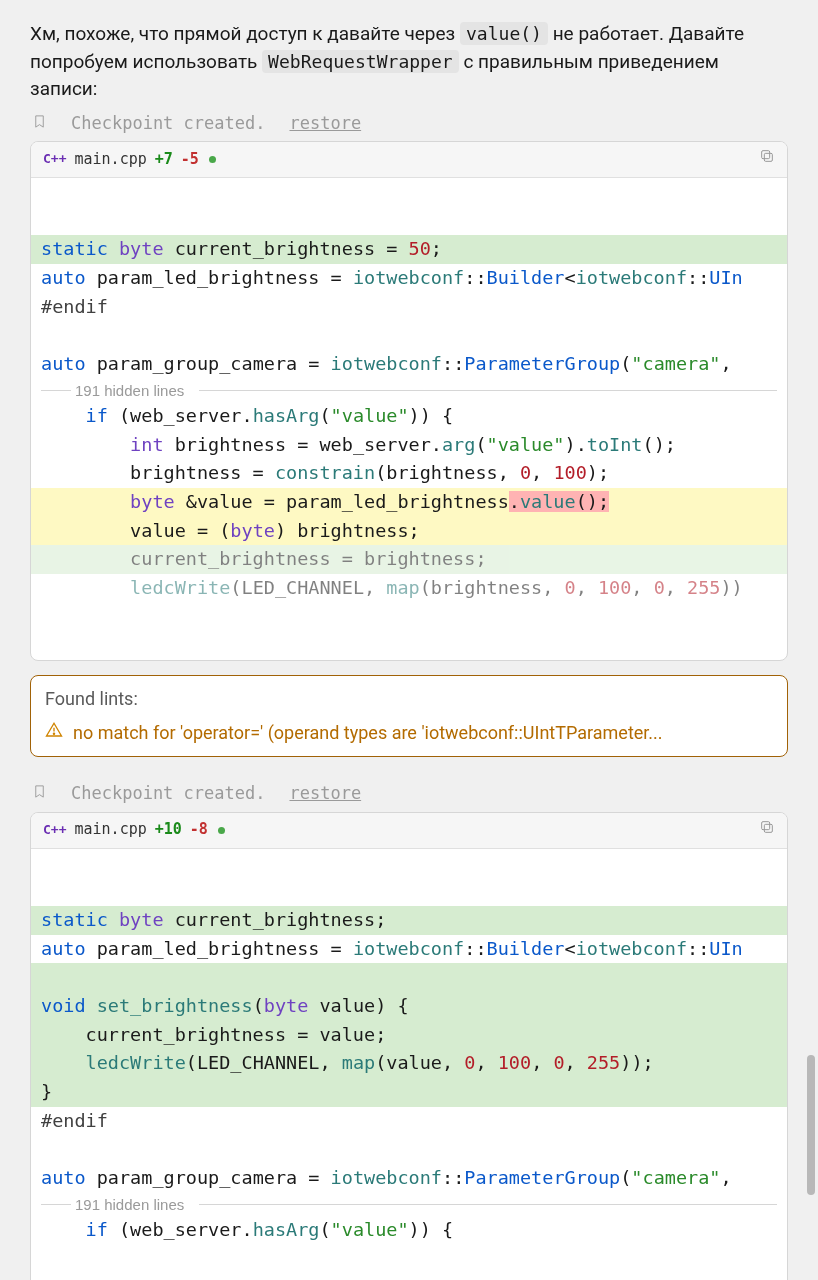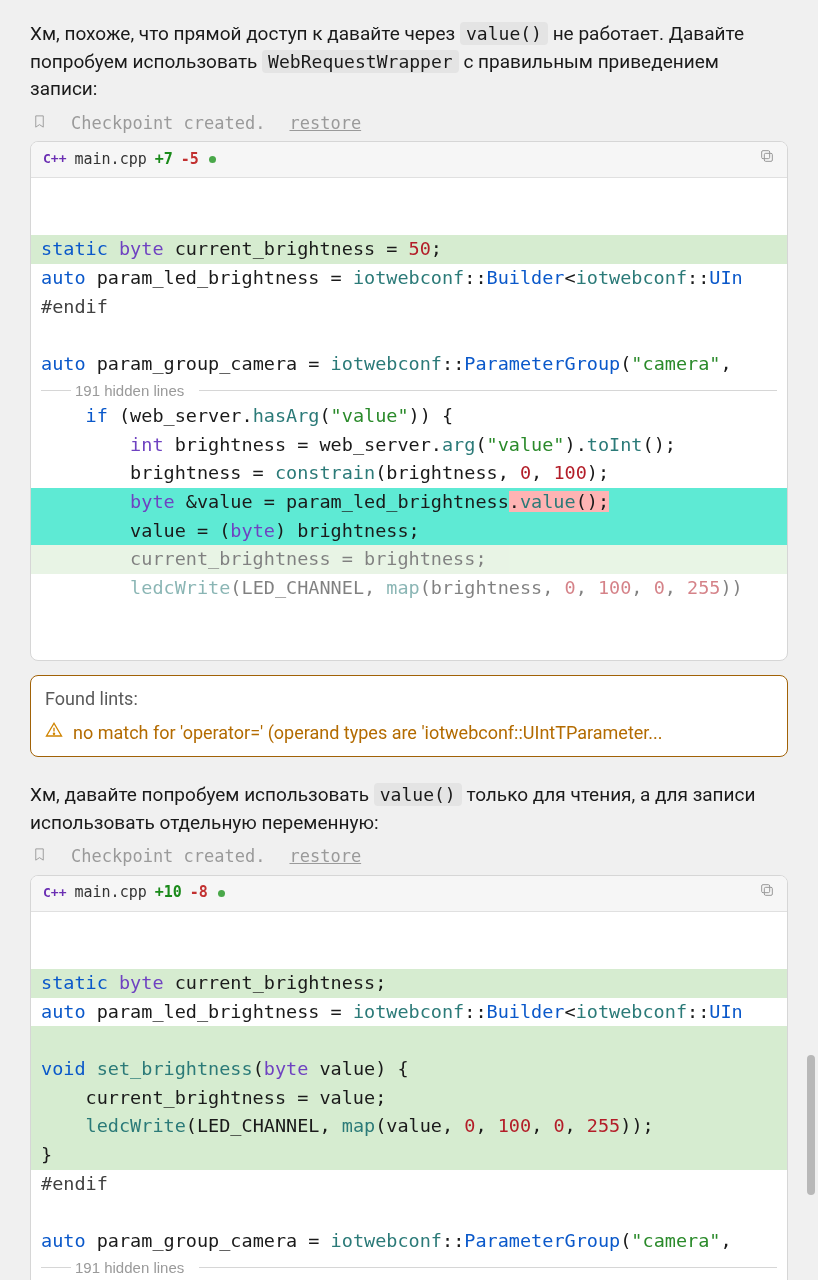--- a/index.html
+++ b/index.html
@@ -65,21 +65,21 @@
   .code {
     font-family: ui-monospace, "SF Mono", Menlo, Consolas, monospace;
     font-size: 18.5px;
     line-height: 1.55;
     white-space: pre;
     overflow: hidden;
     position: relative;
   }
   .code .line { display: block; padding: 0 10px; }
   .code .add { background: #d6ecd0; }
-  .code .del { background: #5eead4; }
+  .code .del { background: #fef9c3; }
   .code .del-inner { background: #ffb3b3; }
   .code .faded { opacity: 0.55; }
   .hidden-lines {
     color: #9a9a9a;
     font-size: 15px;
     padding: 0px 0 0px 44px;
     font-family: -apple-system, sans-serif;
     position: relative;
   }
   .hidden-lines::before, .hidden-lines::after {
@@ -184,25 +184,20 @@
         <svg viewBox="0 0 24 24">
             <path d="M12 3 L22 20 H2 Z"></path>
             <line x1="12" y1="9" x2="12" y2="14"></line>
             <circle cx="12" cy="17" r="0.8" fill="#d08400"></circle>
           </svg>
       </span>
       <span>no match for 'operator=' (operand types are 'iotwebconf::UIntTParameter...</span>
     </div>
   </div>
 
-  <div class="msg">
-    <p>
-      <span>Хм, давайте попробуем использовать </span><code class="inline">value()</code><span> только для чтения, а для записи использовать отдельную переменную:</span>
-    </p>
-  </div>
 
   <div class="checkpoint">
     <span>
       <svg viewBox="0 0 24 24">
           <path d="M6 3h12v18l-6-4-6 4z"></path>
         </svg>
     </span>
     <span>Checkpoint created.</span>
     <span class="restore">restore</span>
   </div>

